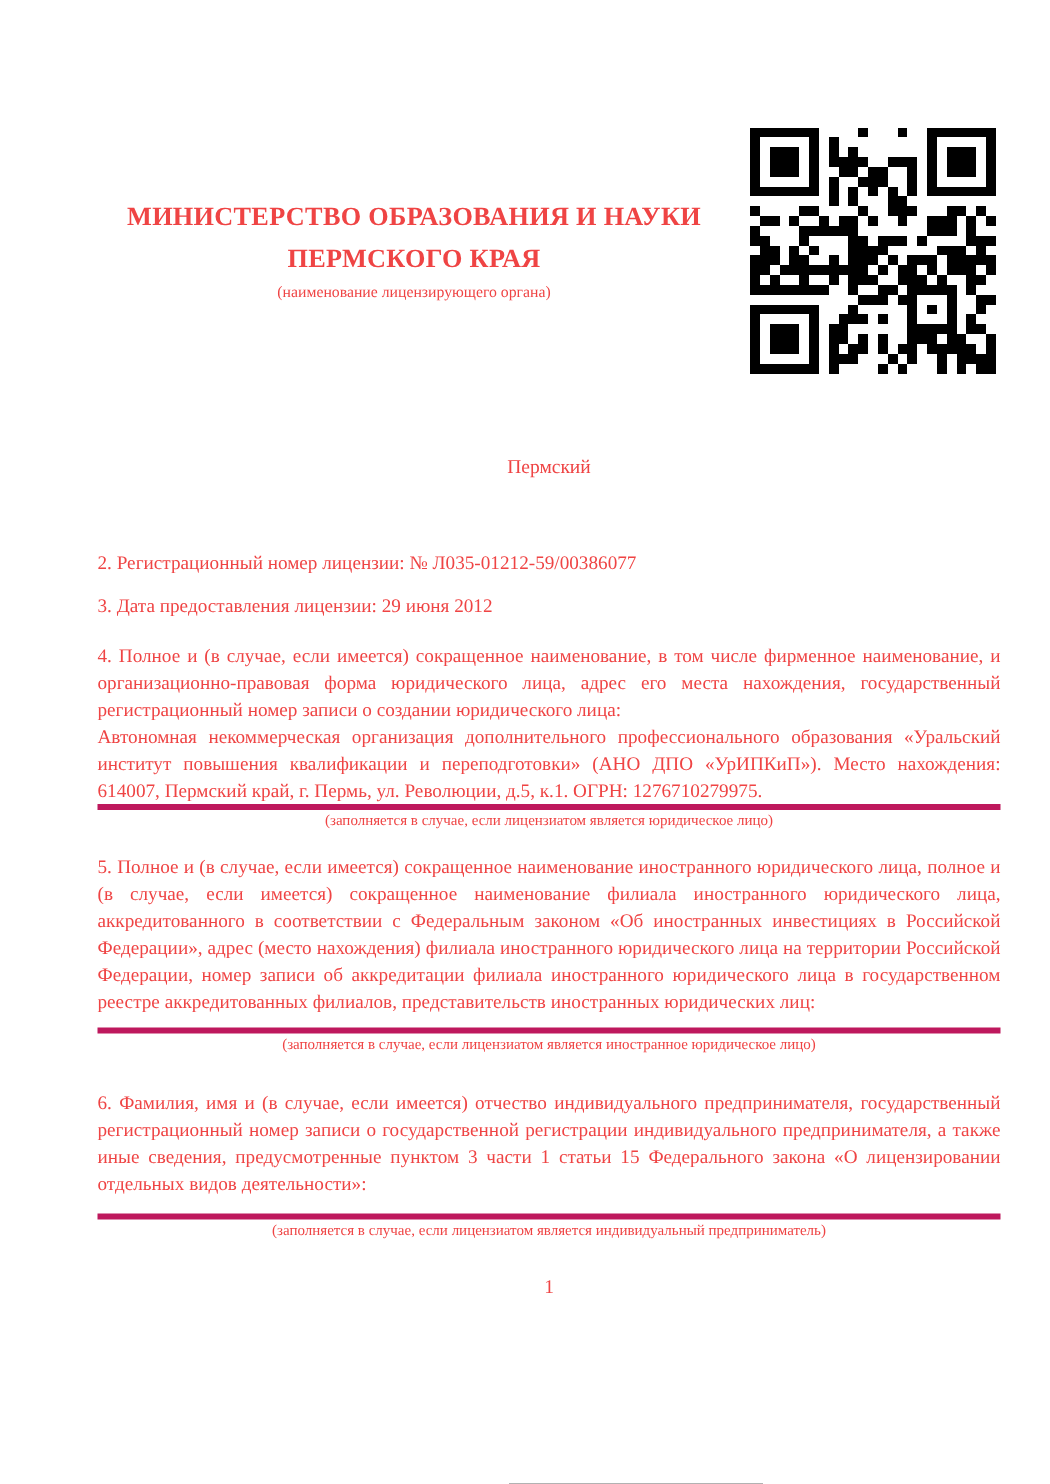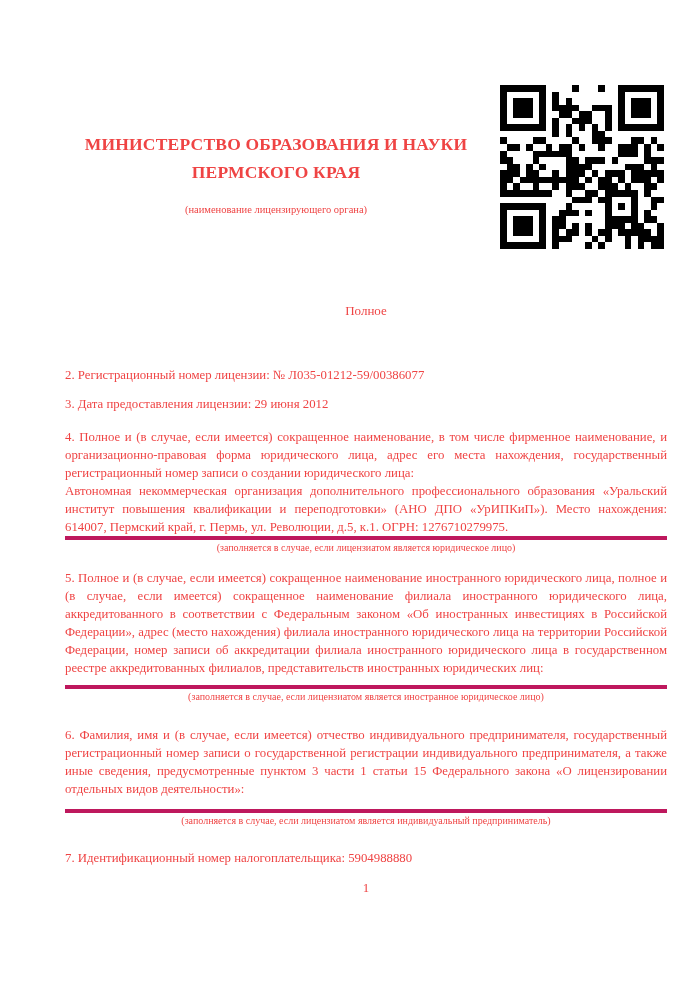--- a/index.html
+++ b/index.html
@@ -36,21 +36,21 @@
     width: 424px;
     text-align: center;
   }
   .org-name {
     font-weight: bold;
     font-size: 17.5px;
     line-height: 28px;
     letter-spacing: 0.2px;
   }
   .org-caption {
-    margin-top: 17px;
+    margin-top: 3px;
     font-size: 10.5px;
     line-height: 13px;
   }
 
   
   .doc-title {
     position: absolute;
     left: 65px;
     top: 302px;
     width: 602px;
@@ -427,21 +427,21 @@
       </svg>
   </div>
 
   <div class="org-header">
     <div class="org-name">МИНИСТЕРСТВО ОБРАЗОВАНИЯ И НАУКИ</div>
     <div class="org-name">ПЕРМСКОГО КРАЯ</div>
     <div class="org-caption">(наименование лицензирующего органа)</div>
   </div>
 
   <div class="doc-title">
-    <div>Полное</div>
+    <div>Пермский</div>
   </div>
 
   <div class="content">
 
 
     <div class="item-2">
       <div class="item-line">2. Регистрационный номер лицензии: № Л035-01212-59/00386077</div>
     </div>
 
     <div class="item-3">
@@ -459,20 +459,17 @@
       <div class="answer-space"></div>
       <div class="caption ruled">(заполняется в случае, если лицензиатом является иностранное юридическое лицо)</div>
     </div>
 
     <div class="item-6">
       <div class="para">6. Фамилия, имя и (в случае, если имеется) отчество индивидуального предпринимателя, государственный регистрационный номер записи о государственной регистрации индивидуального предпринимателя, а также иные сведения, предусмотренные пунктом 3 части 1 статьи 15 Федерального закона «О лицензировании отдельных видов деятельности»:</div>
       <div class="rule-space"></div>
       <div class="caption ruled">(заполняется в случае, если лицензиатом является индивидуальный предприниматель)</div>
     </div>
 
-    <div class="item-7">
-      <div class="item-line">7. Идентификационный номер налогоплательщика: 5904988880</div>
-    </div>
 
     <div class="page-number">1</div>
 
   </div>
 </div>
 
 </body></html>

